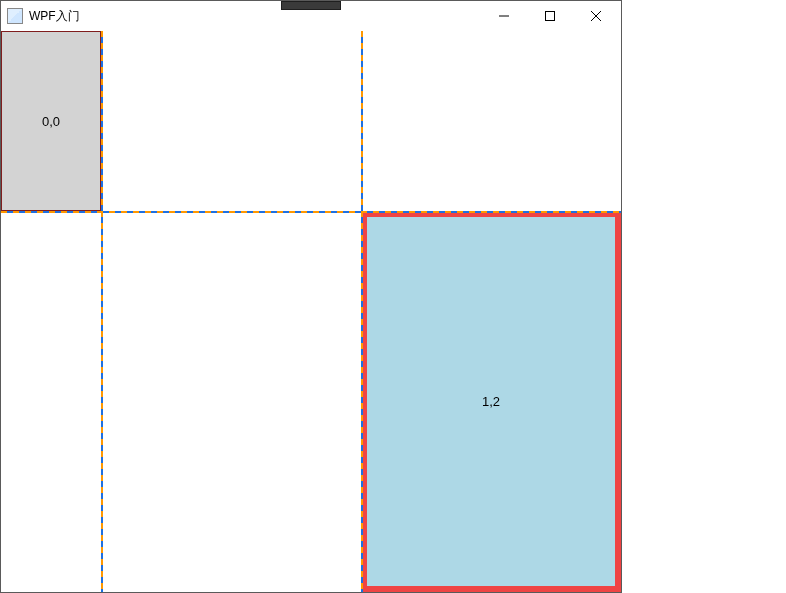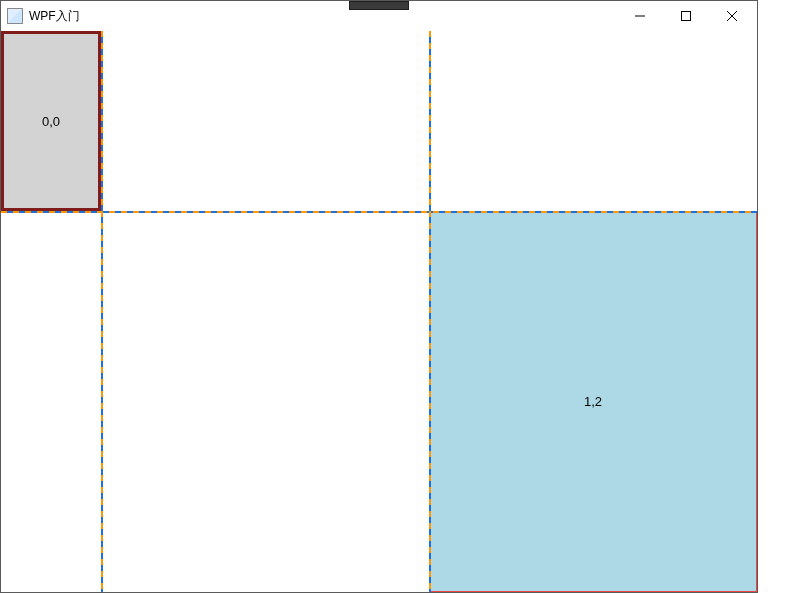--- a/index.html
+++ b/index.html
@@ -9,21 +9,21 @@
     }
     body {
       font-family: "Microsoft YaHei", "Segoe UI", sans-serif;
       font-size: 12px;
       background: #ffffff;
       width: 786px;
       height: 593px;
       overflow: hidden;
     }
     .window {
-      width: 758px;
+      width: 622px;
       height: 593px;
       border: 1px solid #5a5a5a;
       background: #ffffff;
       display: flex;
       flex-direction: column;
       position: relative;
     }
     .titlebar {
       height: 30px;
       display: flex;
@@ -79,30 +79,30 @@
     .grid {
       position: absolute;
       inset: 0;
       display: grid;
       grid-template-columns: 100px 1fr 1fr;
       grid-template-rows: 180px 1fr;
     }
     .cell-00 {
       grid-column: 1; grid-row: 1;
       background: #d3d3d3;
-      border: 3px solid #7f1d1d;
+      border: 1px solid #7f1d1d;
       display: flex;
       align-items: center;
       justify-content: center;
       font-size: 13px;
     }
     .cell-12 {
       grid-column: 3; grid-row: 2;
       background: #add8e6;
-      border: 1px solid #ef4444;
+      border: 6px solid #ef4444;
       display: flex;
       align-items: center;
       justify-content: center;
       font-size: 13px;
     }
     .gridlines {
       position: absolute;
       inset: 0;
       pointer-events: none;
     }

